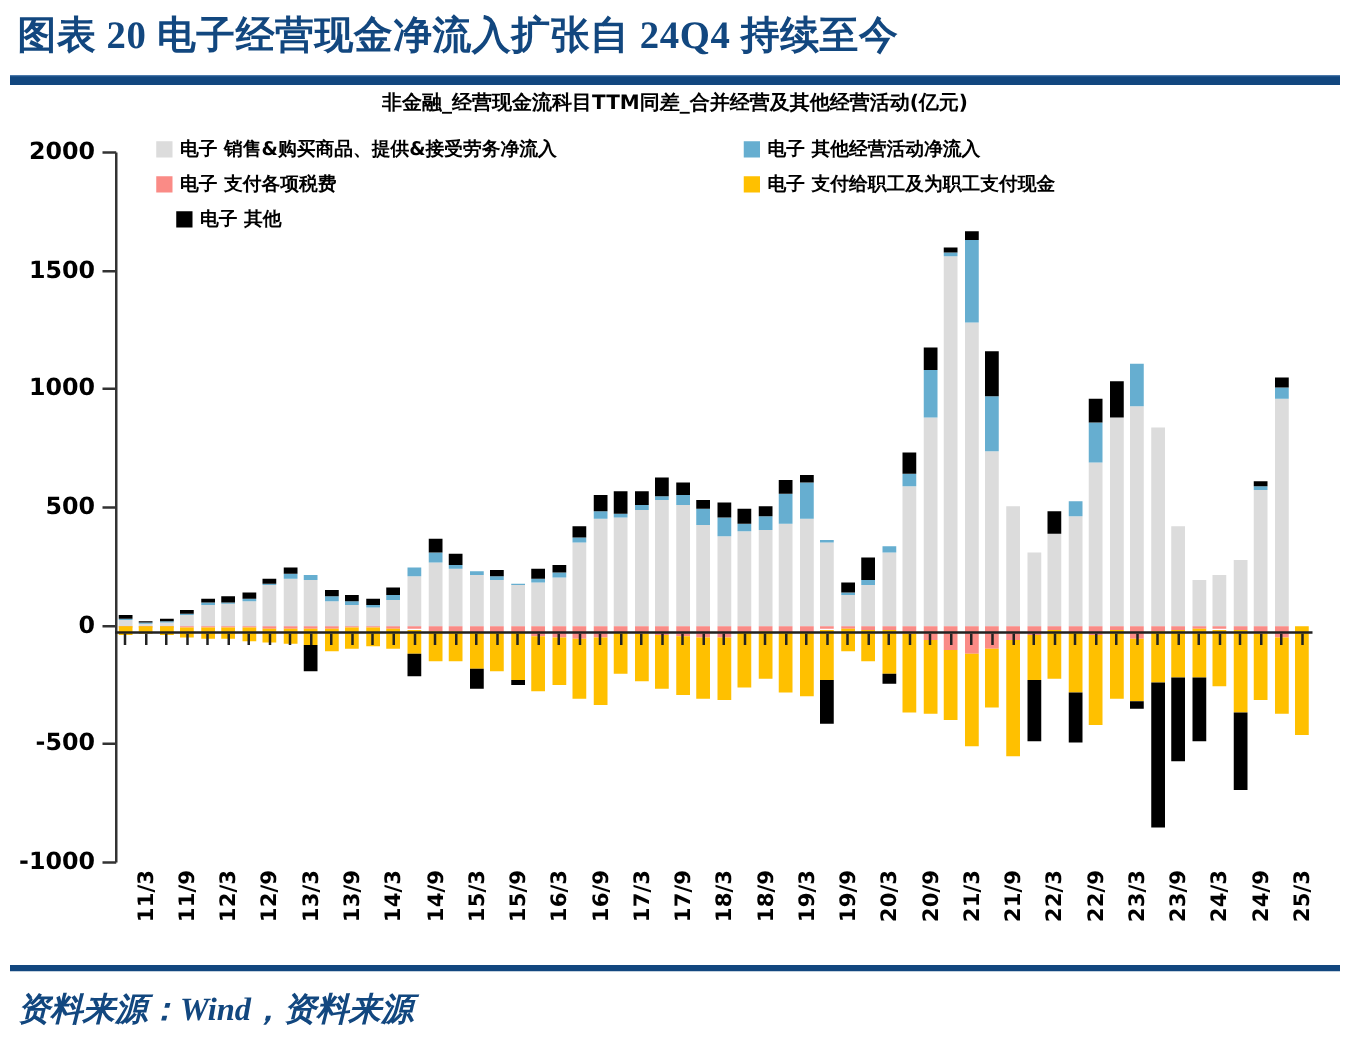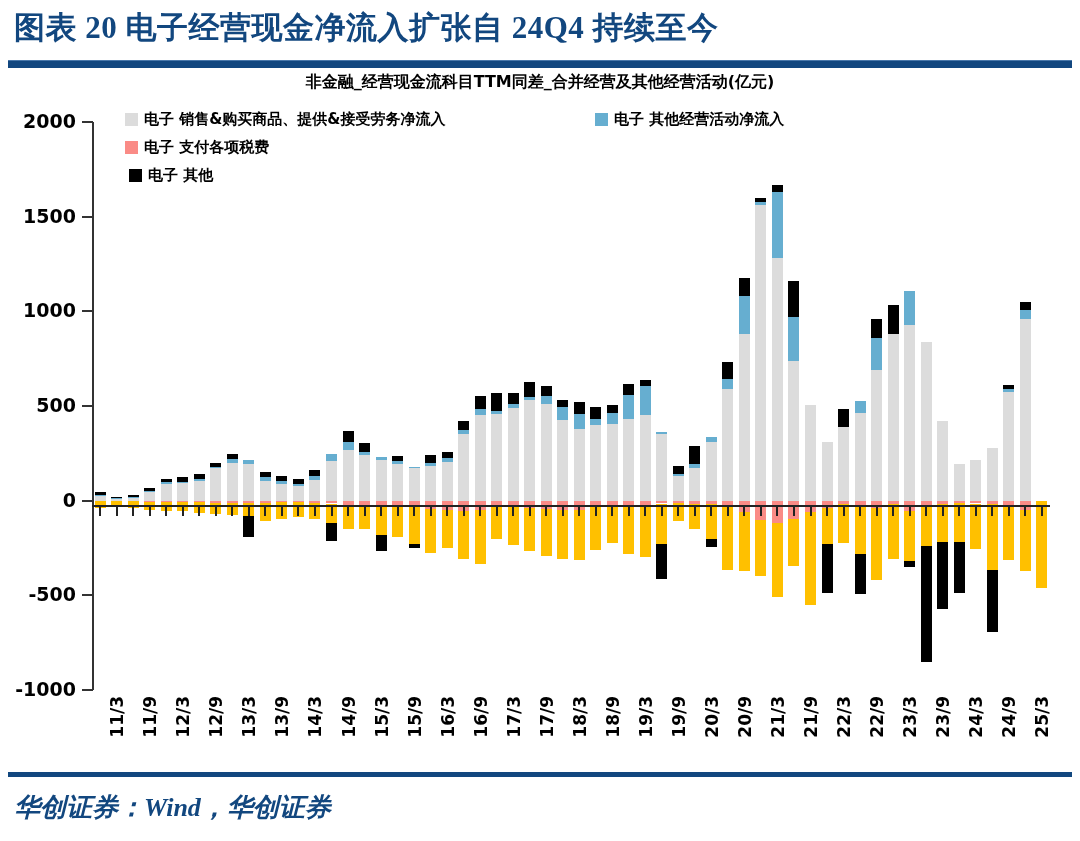--- a/index.html
+++ b/index.html
@@ -80,21 +80,25 @@
         <span class="lg-tx">电子 销售&amp;购买商品、提供&amp;接受劳务净流入</span>
       </div>
       <div class="lg-item" style="left: 470px; top: 0px;">
         <span class="lg-sw" style="background: rgb(102, 174, 208);"></span>
         <span class="lg-tx">电子 其他经营活动净流入</span>
       </div>
       <div class="lg-item" style="left: 0px; top: 28px;">
         <span class="lg-sw" style="background: rgb(250, 139, 134);"></span>
         <span class="lg-tx">电子 支付各项税费</span>
       </div>
-      <div class="lg-item" style="left: 4px; top: 56px;">
+      <div class="lg-item" style="left: 470px; top: 28px;">
+        <span class="lg-sw" style="background: rgb(255, 192, 0);"></span>
+        <span class="lg-tx">电子 支付给职工及为职工支付现金</span>
+      </div>
+      <div class="lg-item" style="left: 16px; top: 56px;">
         <span class="lg-sw" style="background: rgb(0, 0, 0);"></span>
         <span class="lg-tx">电子 其他</span>
       </div>
     </div>
   <div class="yaxis-line"></div>
   <div id="yticks">
       <div class="ytick" style="top: 25px;"></div>
       <div class="ylabel" style="left: -12px; top: 14px; right: auto; width: 88px;">2000</div>
       <div class="ytick" style="top: 119.667px;"></div>
       <div class="ylabel" style="left: -12px; top: 108.667px; right: auto; width: 88px;">1500</div>
@@ -472,13 +476,13 @@
       <div class="xtick" style="left: 991.19px;"></div>
       <div class="xlabel" style="left: 999.19px;">24/9</div>
       <div class="xtick" style="left: 1007.71px;"></div>
       <div class="xtick" style="left: 1024.22px;"></div>
       <div class="xlabel" style="left: 1032.22px;">25/3</div>
       <div class="xtick" style="left: 1040.74px;"></div>
     </div>
 </div>
 
 <div class="rule-bottom"></div>
-<div class="source">华创证券：Wind，华创证券</div>
+<div class="source">资料来源：Wind，资料来源</div>
 
 </body></html>

